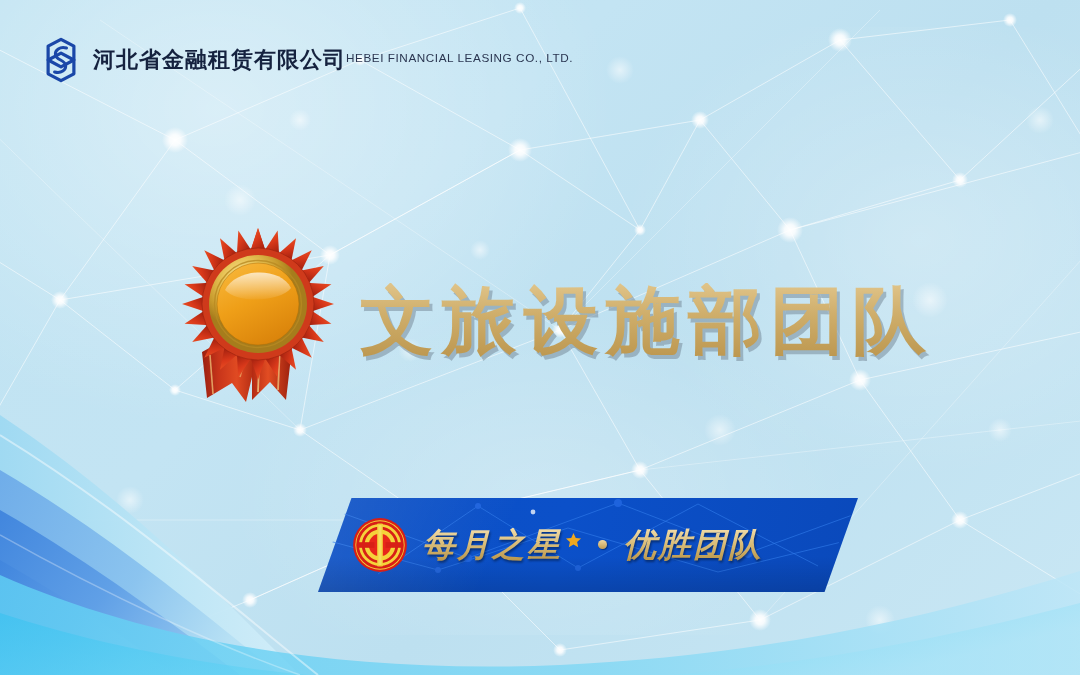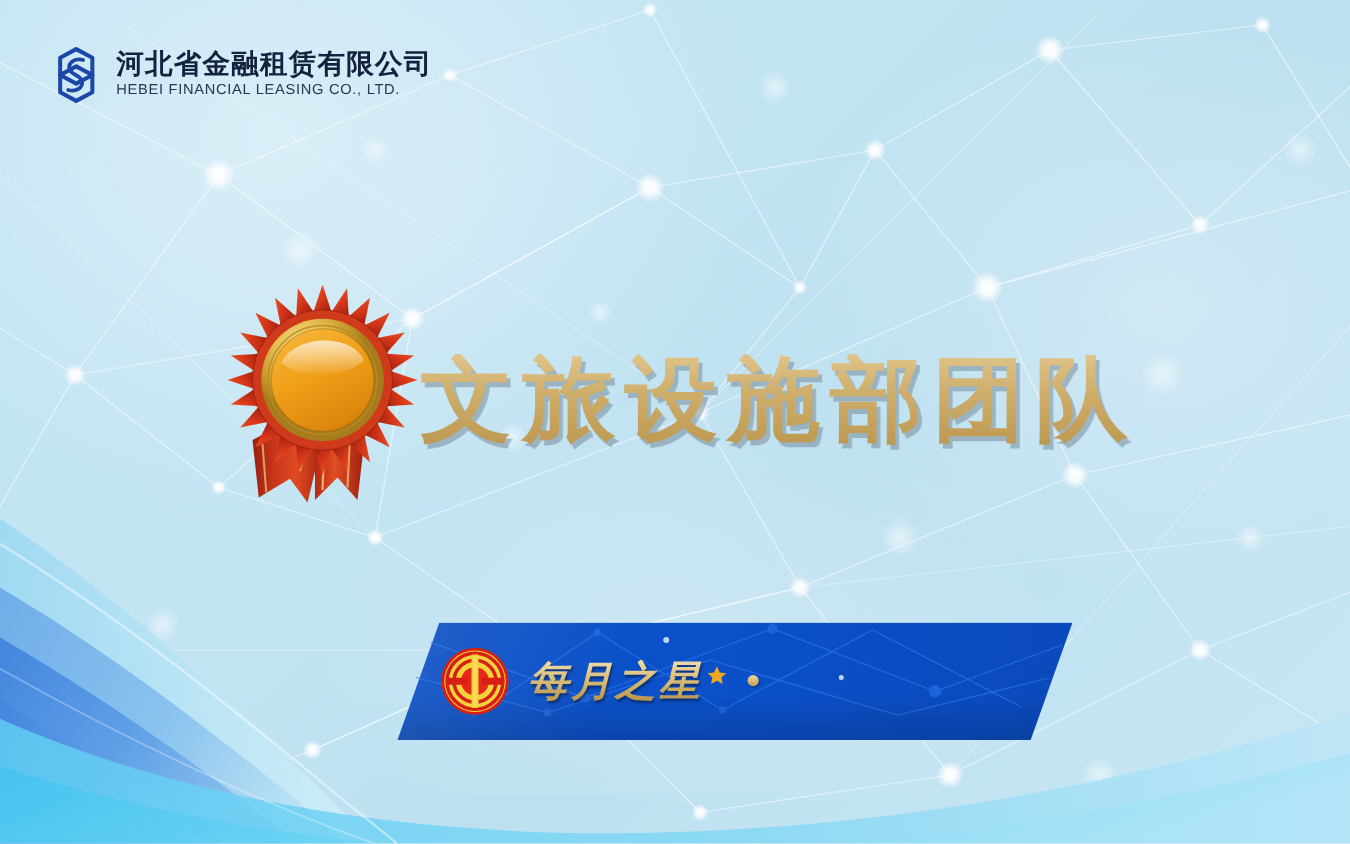--- a/index.html
+++ b/index.html
@@ -53,21 +53,21 @@
   
   .logo-block {
     position: absolute;
     left: 38px;
     top: 36px;
     display: flex;
     align-items: center;
     gap: 9px;
   }
   .logo-mark { width: 46px; height: 48px; display: block; }
-  .logo-text-wrap { display: flex; flex-direction: column; line-height: 1; }
+  .logo-text-wrap { display: flex; flex-direction: row; line-height: 1; }
   .logo-cn {
     font-size: 22px;
     font-weight: 700;
     color: #15223f;
     letter-spacing: 1px;
     font-family: "DejaVu Sans", "Liberation Sans", sans-serif;
     white-space: nowrap;
   }
   .logo-en {
     margin-top: 4px;
@@ -85,21 +85,21 @@
     position: absolute;
     left: 180px;
     top: 222px;
     width: 156px;
     height: 186px;
   }
 
   
   .main-title {
     position: absolute;
-    left: 336px;
+    left: 360px;
     top: 283px;
     font-family: "DejaVu Sans", "Liberation Sans", sans-serif;
     font-size: 74px;
     font-weight: 700;
     letter-spacing: 8px;
     color: #c9a75f;
     background: linear-gradient(180deg, #e0c489 0%, #cfae6b 42%, #bd9850 100%);
     -webkit-background-clip: text;
     background-clip: text;
     -webkit-text-fill-color: transparent;
@@ -451,17 +451,18 @@
         <rect x="45" y="12" width="10" height="76" fill="#f5d33a"></rect>
         <rect x="46.5" y="12" width="7" height="76" fill="#f0c92e"></rect>
         <path d="M47 14 h6 v72 h-6 z" fill="#f7dc5c"></path>
       </svg>
       <div class="banner-text">
         <span class="b-gold">每月之星</span>
         <svg class="b-star" viewBox="0 0 24 24">
           <path d="M12 1.5 L15.2 8.4 L22.6 9.2 L17.1 14.2 L18.6 21.5 L12 17.8 L5.4 21.5 L6.9 14.2 L1.4 9.2 L8.8 8.4 Z" fill="#f0a81e"></path>
         </svg>
         <span class="b-dot"></span>
+        <span class="b-gold">优胜团队</span>
       </div>
     </div>
   </div>
 
 </div>
 
 </body></html>

